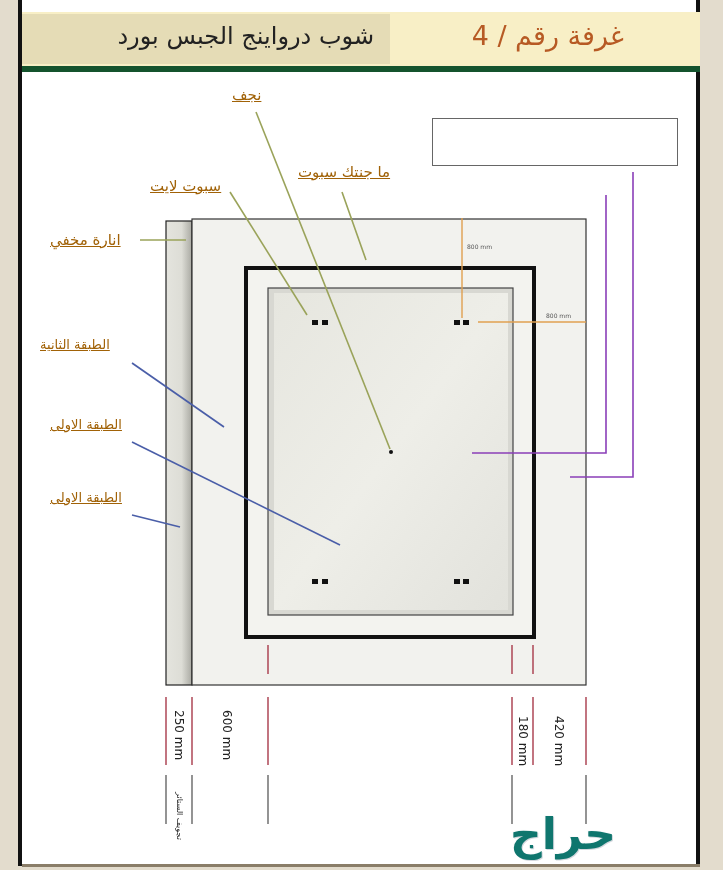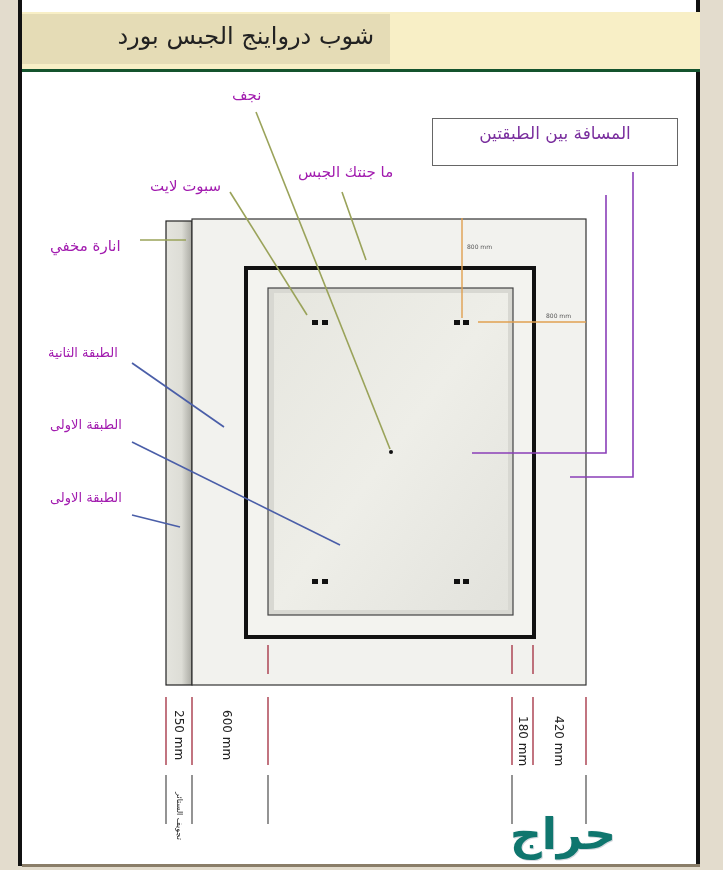--- a/index.html
+++ b/index.html
@@ -10,42 +10,42 @@
     }
     .sheet {
       position: absolute; left: 18px; top: 0; width: 682px; height: 866px;
       background: #ffffff;
       border-left: 4px solid #111; border-right: 4px solid #111;
       box-sizing: border-box;
     }
     .header {
       position: absolute; left: 22px; top: 12px; width: 678px; height: 60px;
       background: #f8efc6;
-      border-bottom: 3px solid #14532d;
+      border-bottom: 6px solid #14532d;
       box-sizing: border-box;
     }
     .header-subtitle-box {
       position: absolute; left: 0; top: 2px; width: 368px; height: 50px;
       background: #e5dcb6;
     }
     .header-subtitle {
       position: absolute; right: 16px; top: 8px;
       font-size: 24px; color: #222; direction: rtl; white-space: nowrap;
     }
     .header-title {
       position: absolute; right: 76px; top: 8px;
       font-size: 27px; color: #b75a24; direction: rtl; white-space: nowrap;
     }
     .footer-line {
       position: absolute; left: 22px; top: 864px; width: 678px; height: 3px;
       background: #8a7d68;
     }
     svg.diagram { position: absolute; left: 0; top: 0; }
     .lbl {
-      position: absolute; font-size: 15px; color: #a21caf; direction: rtl; white-space: nowrap;
+      position: absolute; font-size: 15px; color: #a16207; direction: rtl; white-space: nowrap; text-decoration: underline;
     }
     .infobox {
       position: absolute; left: 432px; top: 118px; width: 246px; height: 48px;
       border: 1.5px solid #666; background: #fff; box-sizing: border-box;
       text-align: center; color: #7a2f9e;
     }
     .infobox .l1 { font-size: 17px; line-height: 24px; direction: rtl; margin-top: 2px; }
     .infobox .l2 { font-size: 15px; line-height: 18px; }
     .dim-small {
       position: absolute; font-size: 6px; color: #555; white-space: nowrap;
@@ -63,20 +63,21 @@
   </style>
 </head>
 <body>
 
 <div class="sheet"></div>
 
 <div class="header">
   <div class="header-subtitle-box">
     <div class="header-subtitle">شوب درواينج الجبس بورد</div>
   </div>
+  <div class="header-title">غرفة رقم / 4</div>
 </div>
 
 <svg class="diagram" width="723" height="870">
   <defs>
     <linearGradient id="sideStrip" x1="0" x2="1" y1="0" y2="0">
       <stop offset="0" stop-color="#e4e4de"></stop>
       <stop offset="0.6" stop-color="#ddddd6"></stop>
       <stop offset="1" stop-color="#a9a9a2"></stop>
     </linearGradient>
     <linearGradient id="innerPanel" x1="0" x2="1" y1="0" y2="1">
@@ -154,28 +155,27 @@
     <line x1="166" y1="775" x2="166" y2="824"></line>
     <line x1="192" y1="775" x2="192" y2="824"></line>
     <line x1="268" y1="775" x2="268" y2="824"></line>
     <line x1="512" y1="775" x2="512" y2="824"></line>
     <line x1="586" y1="775" x2="586" y2="824"></line>
   </g>
 </svg>
 
 <div class="lbl" style="left:232px; top:86px;">نجف</div>
 <div class="lbl" style="left:150px; top:177px;">سبوت لايت</div>
-<div class="lbl" style="left:298px; top:163px;">ما جنتك الجبس</div>
-<div class="lbl" style="left:50px; top:237px;">انارة مخفي</div>
-<div class="lbl" style="left:48px; top:337px; font-size:13px;margin-top:8px;">الطبقة الثانية</div>
+<div class="lbl" style="left:298px; top:163px;">ما جنتك سبوت</div>
+<div class="lbl" style="left:50px; top:231px;">انارة مخفي</div>
+<div class="lbl" style="left:40px; top:337px; font-size:13px;">الطبقة الثانية</div>
 <div class="lbl" style="left:50px; top:417px; font-size:13px;">الطبقة الاولى</div>
 <div class="lbl" style="left:50px; top:490px; font-size:13px;">الطبقة الاولى</div>
 
 <div class="infobox">
-  <div class="l1">المسافة بين الطبقتين</div>
 </div>
 
 <div class="dim-small" style="left:467px; top:243px;">800 mm</div>
 <div class="dim-small" style="left:546px; top:312px;">800 mm</div>
 
 <div class="dim-vert" style="left:186px; top:710px;">250 mm</div>
 <div class="dim-vert" style="left:234px; top:710px;">600 mm</div>
 <div class="dim-vert" style="left:530px; top:716px;">180 mm</div>
 <div class="dim-vert" style="left:566px; top:716px;">420 mm</div>
 <div class="dim-vert tiny" style="left:184px; top:792px;">تجويف الستائر</div>

